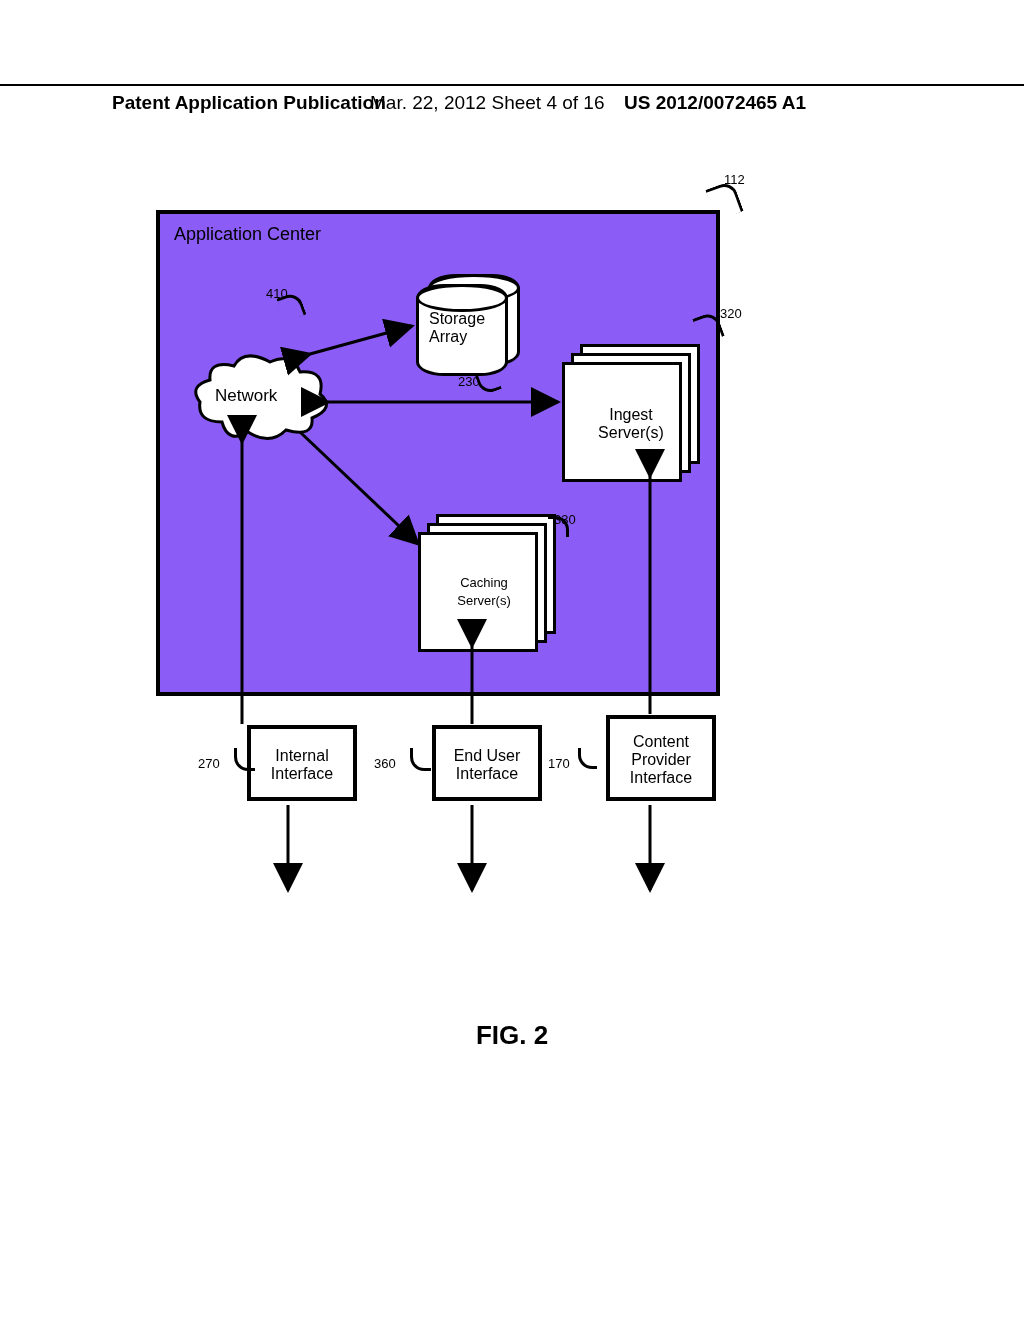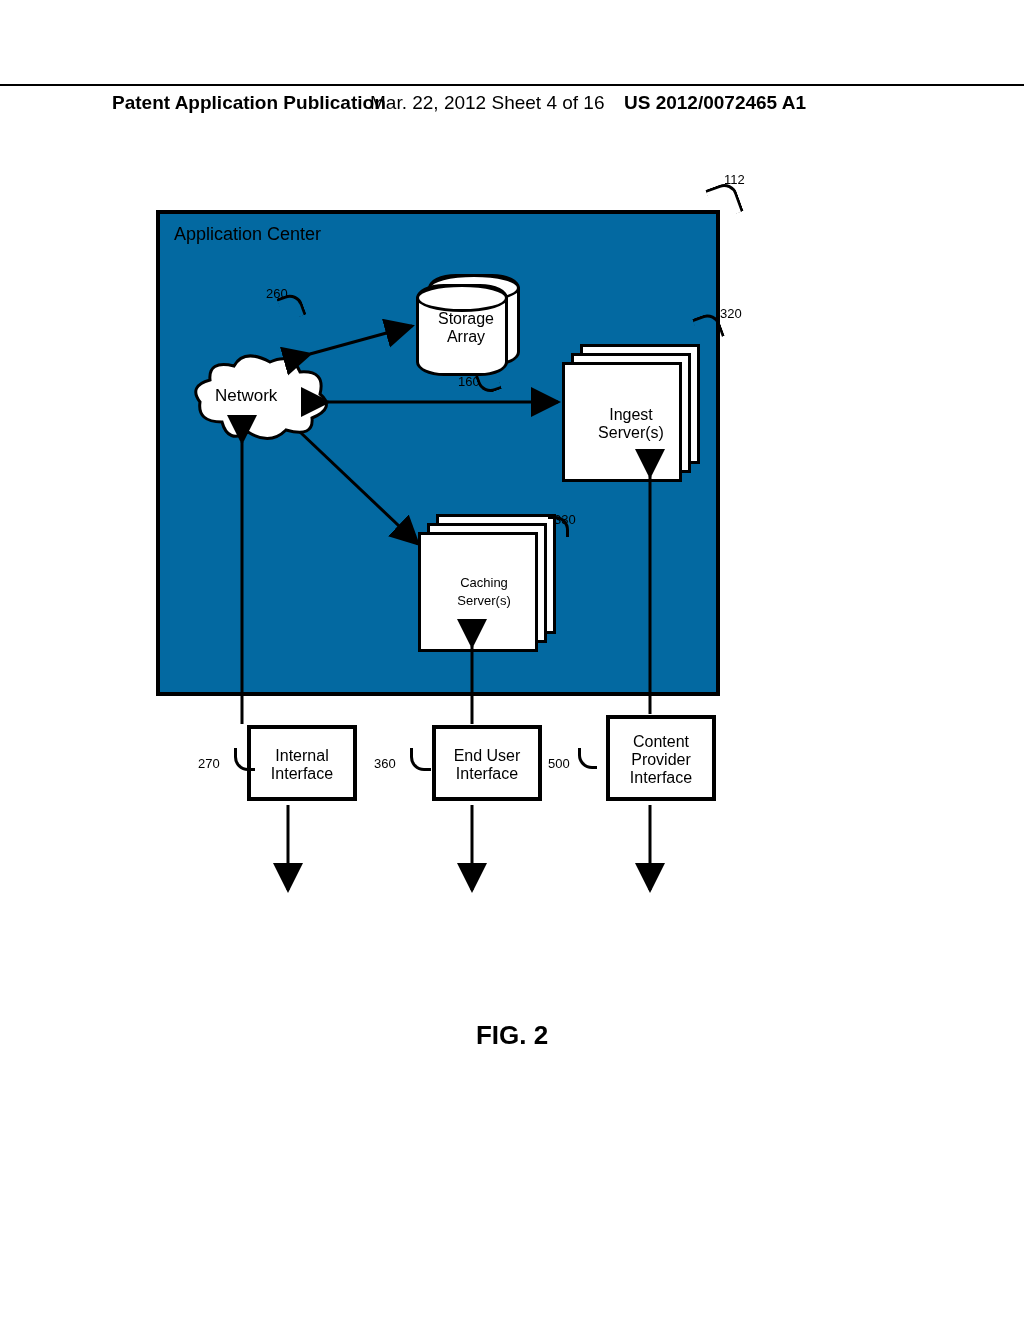--- a/index.html
+++ b/index.html
@@ -32,21 +32,21 @@
     height: 760px;
   }
 
   .big-box {
     position: absolute;
     left: 0;
     top: 20px;
     width: 556px;
     height: 478px;
     border: 4px solid #000;
-    background: #0369a1;
+    background: #8b5cf6;
   }
   .app-center-label {
     position: absolute;
     left: 14px;
     top: 10px;
     font-size: 18px;
   }
 
   
   .cloud {
@@ -79,21 +79,21 @@
     height: 22px;
     border: 3px solid #000;
     border-radius: 50%;
     background: #fff;
   }
   .cyl1 { left: 268px; top: 60px; }
   .cyl2 { left: 256px; top: 70px; }
   .storage-label {
     position: absolute;
     left: 269px; top: 96px;
-    font-size: 16px; line-height: 18px; text-align: center; width: 74px;
+    font-size: 16px; line-height: 18px; text-align: left; width: 74px;
   }
 
   
   .stack { position: absolute; }
   .stack .b {
     position: absolute;
     width: 114px; height: 114px;
     border: 3px solid #000;
     background: #fff;
   }
@@ -177,33 +177,33 @@
 
 <div class="figure">
 
   <div class="hook" style="left:554px; top:-6px; transform:rotate(160deg);"></div>
   <span class="ref ref112">112</span>
 
   <div class="big-box">
     <span class="app-center-label">Application Center</span>
 
     <div class="hook" style="left:120px; top:80px; width:20px; height:22px; transform:rotate(160deg);"></div>
-    <span class="ref ref260">260</span>
+    <span class="ref ref260">410</span>
 
     <div class="cloud">
       <svg viewBox="0 0 140 92">
         <path d="M30 70 Q5 70 8 50 Q-4 34 18 28 Q16 8 42 14 Q52 -4 78 10 Q100 0 108 20 Q134 18 128 42 Q144 56 120 66 Q122 86 94 78 Q78 94 56 80 Q36 92 30 70 Z" fill="#fff" stroke="#000" stroke-width="3"></path>
       </svg>
     </div>
     <span class="cloud-label">Network</span>
 
     <div class="cyl cyl1"></div>
     <div class="cyl cyl2"></div>
     <div class="storage-label">Storage<br>Array</div>
-    <span class="ref ref230">160</span>
+    <span class="ref ref230">230</span>
     <div class="hook" style="left:318px; top:158px; width:18px; height:18px; transform:rotate(-20deg);"></div>
 
     <div class="stack ingest">
       <div class="b b1"></div>
         <div class="b b2"></div>
         <div class="b b3"></div>
     </div>
     <div class="ingest-label">Ingest<br>Server(s)</div>
     <span class="ref ref320">320</span>
     <div class="hook" style="left:536px; top:100px; width:22px; height:24px; transform:rotate(160deg);"></div>
@@ -251,18 +251,18 @@
   </svg>
 
   <div class="ifbox internal">Internal<br>Interface</div>
   <div class="ifbox enduser">End User<br>Interface</div>
   <div class="ifbox content">Content<br>Provider<br>Interface</div>
 
   <span class="ref ref270">270</span>
   <div class="hook" style="left:78px; top:558px; width:18px; height:20px;"></div>
   <span class="ref ref360">360</span>
   <div class="hook" style="left:254px; top:558px; width:18px; height:20px;"></div>
-  <span class="ref ref370">500</span>
+  <span class="ref ref370">170</span>
   <div class="hook" style="left:422px; top:558px; width:16px; height:18px;"></div>
 
 </div>
 
 <div class="fig-caption">FIG. 2</div>
 
 </body></html>

